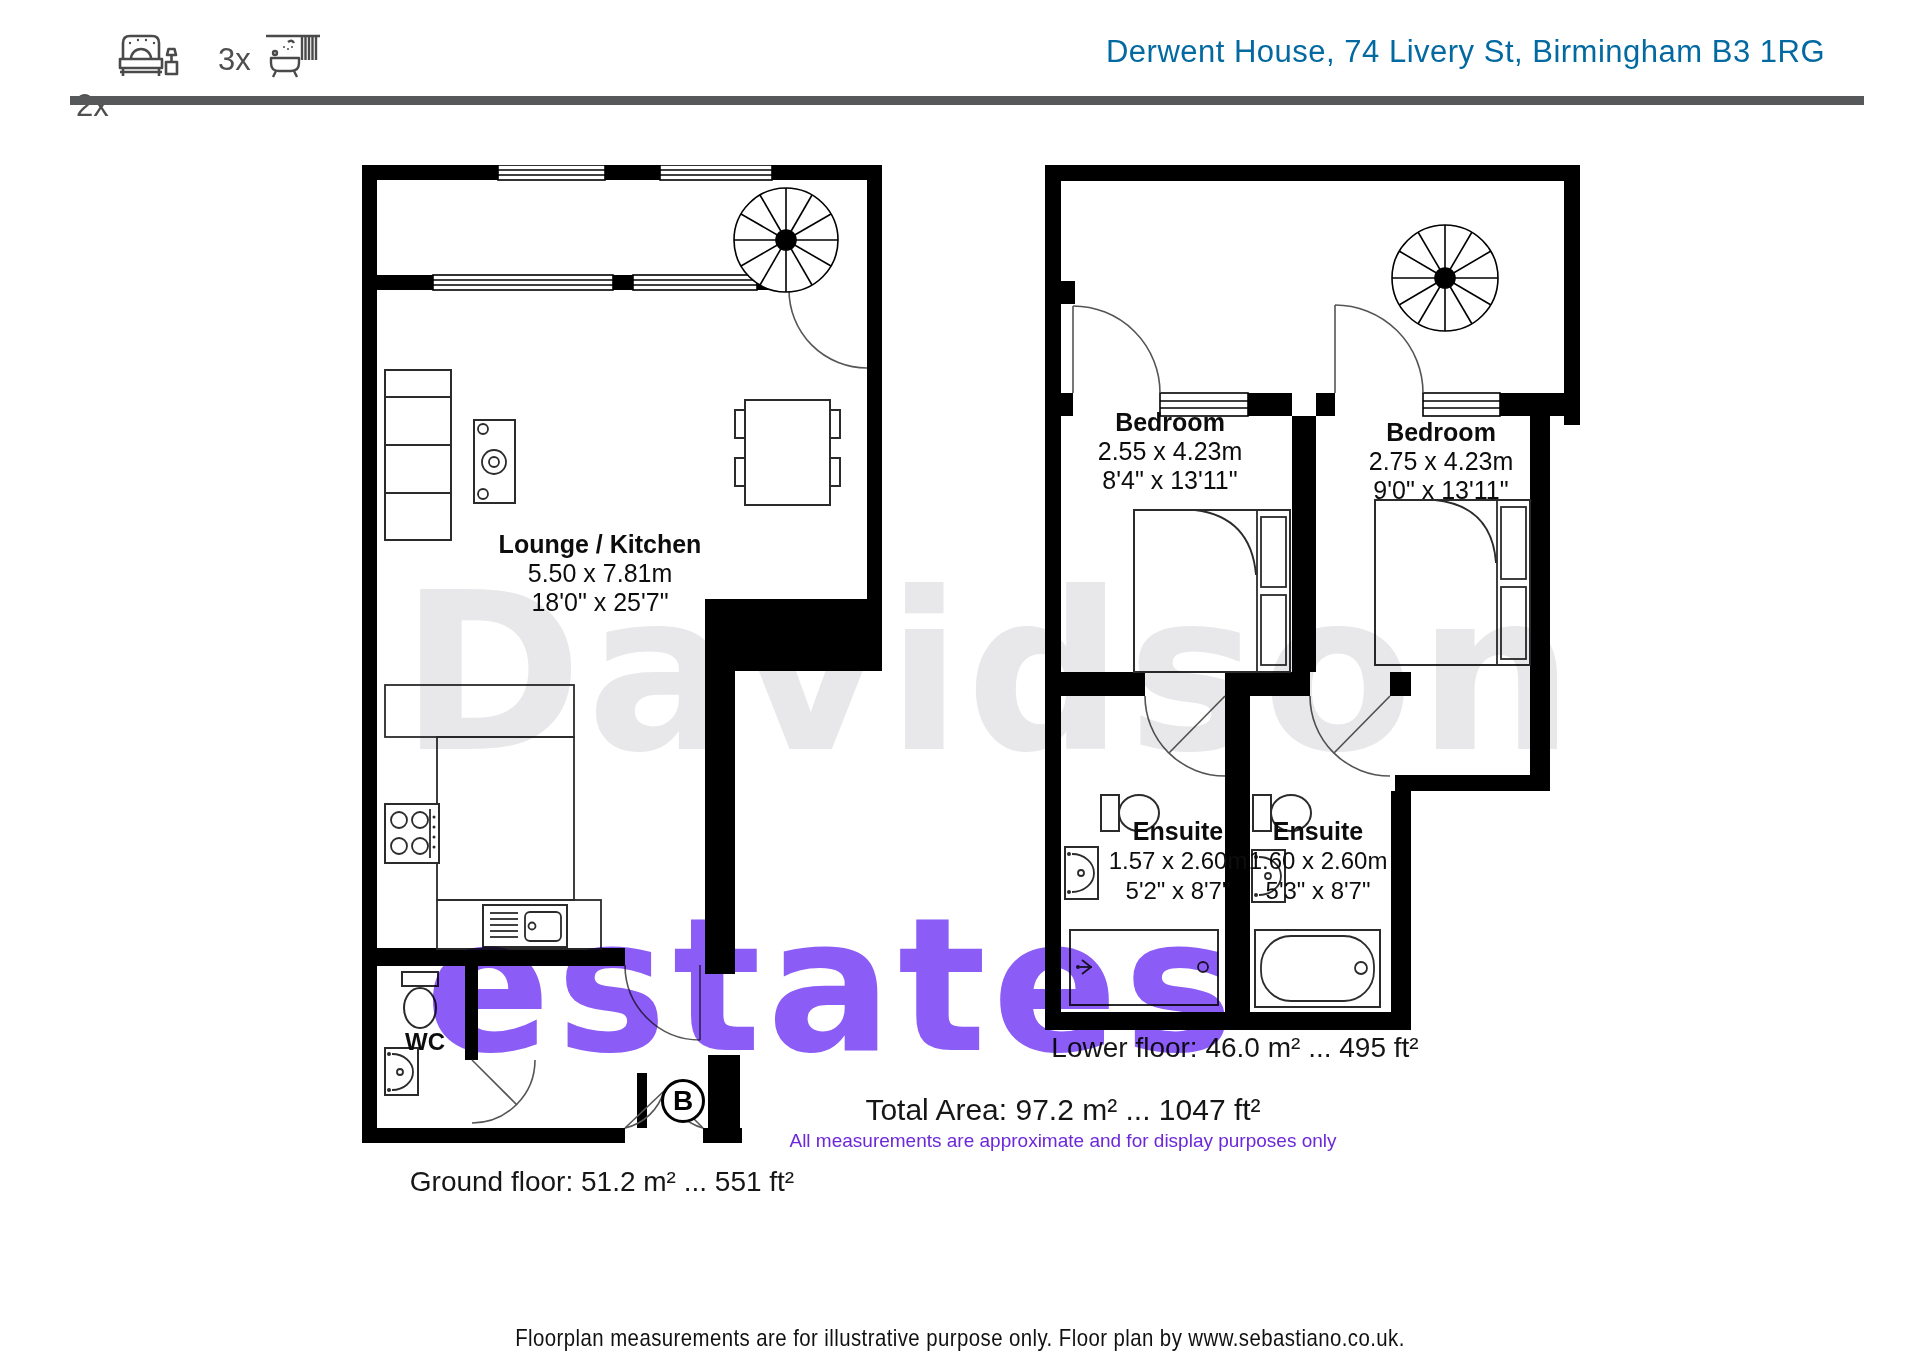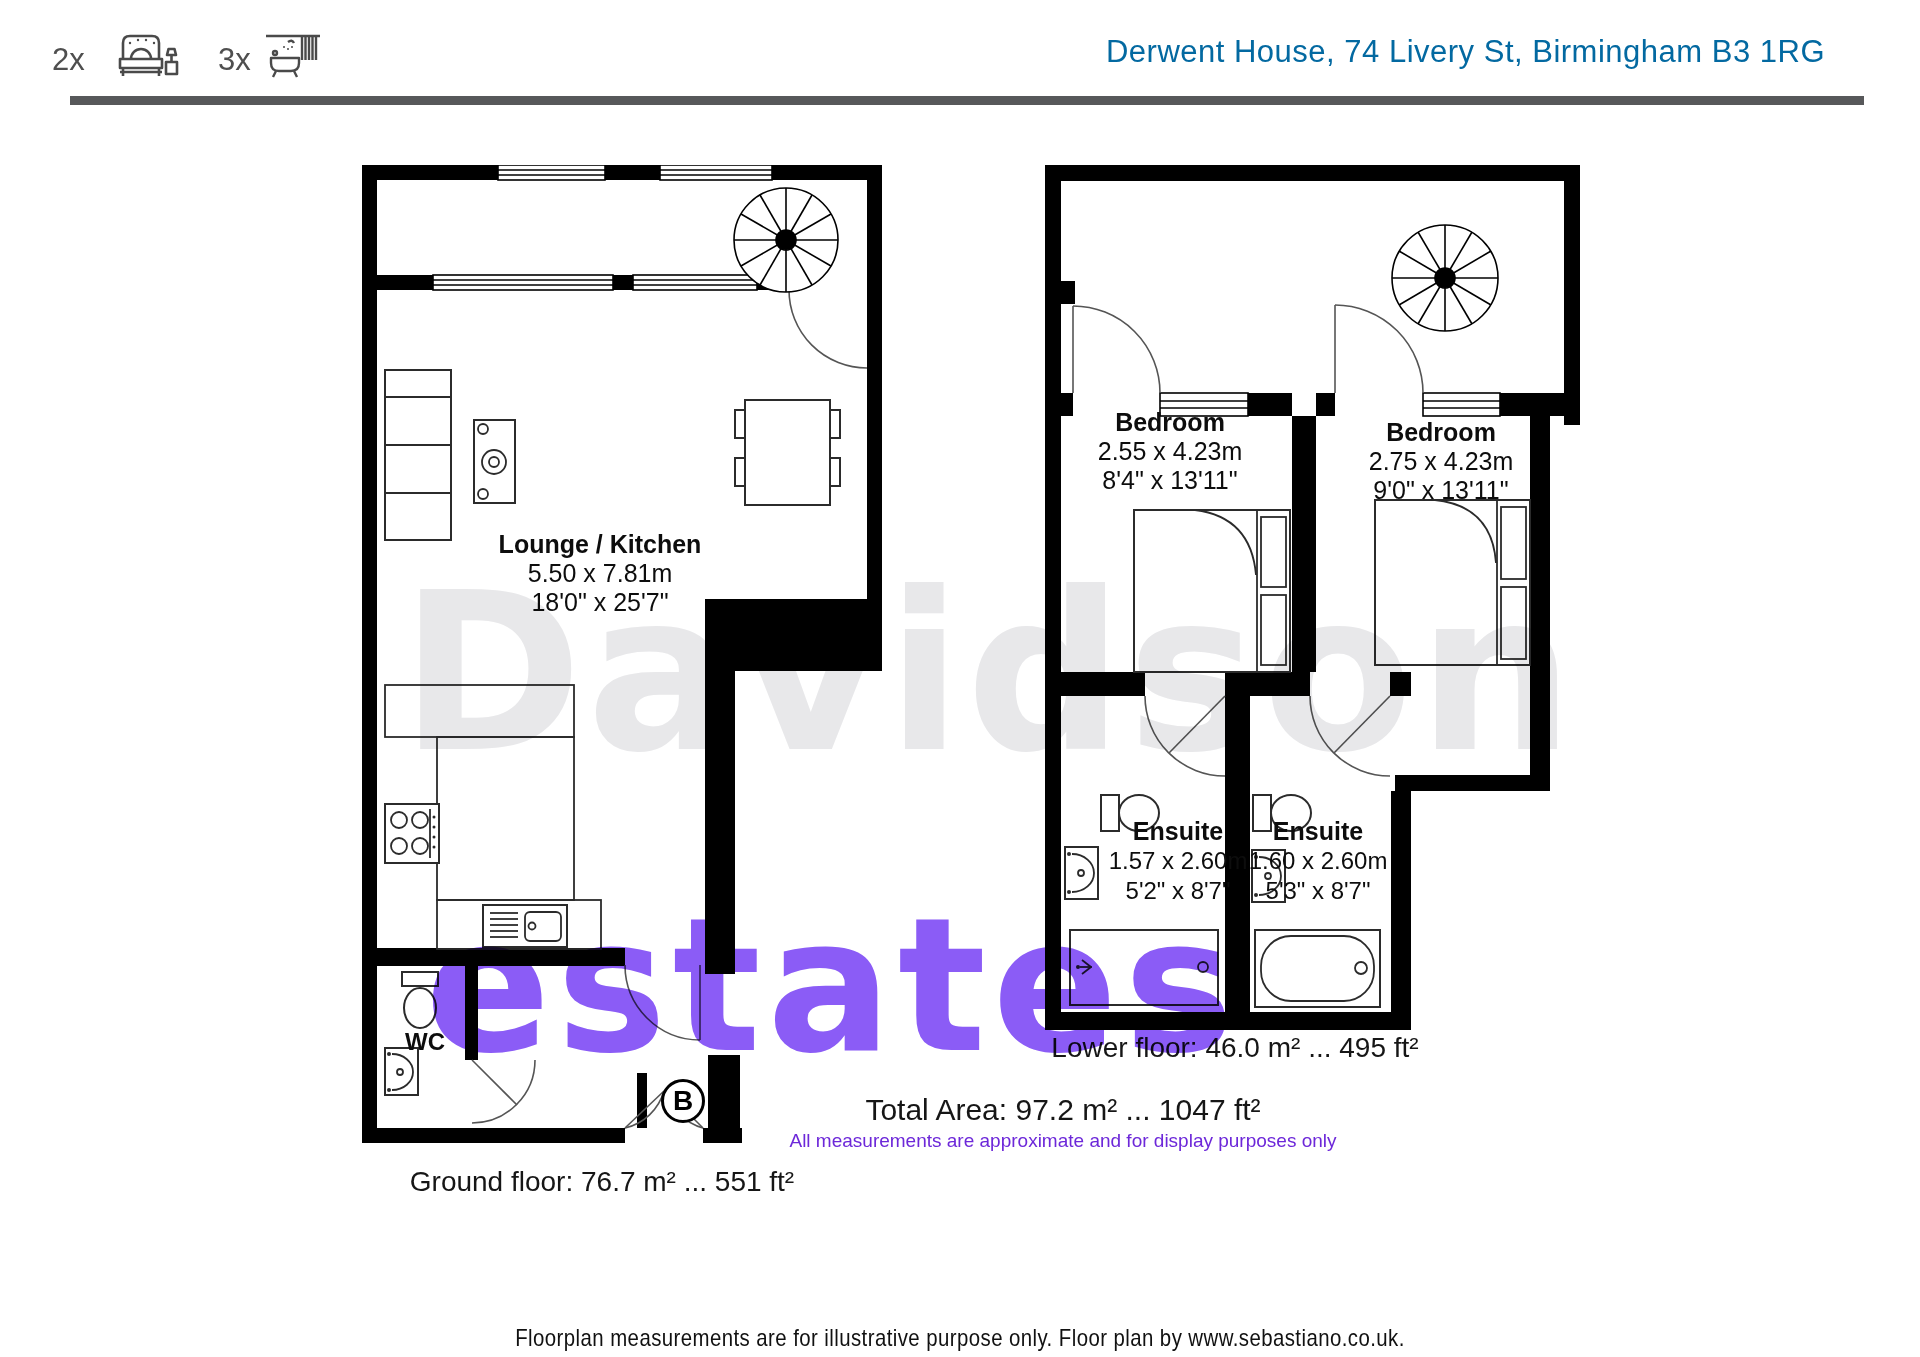--- a/index.html
+++ b/index.html
@@ -42,21 +42,21 @@
   .furn{fill:#fff;stroke:#2b2b2b;stroke-width:2;}
   .thin{fill:none;stroke:#2b2b2b;stroke-width:1.8;}
   .door{fill:none;stroke:#555;stroke-width:1.6;}
   .stair{fill:none;stroke:#000;stroke-width:1.6;}
 </style>
 </head>
 <body>
 
 <div class="canvas">
 
-  <div class="hdr-count" style="left:52px;">2x</div>
+  <div class="hdr-count" style="left:76px;margin-top:46px;">2x</div>
   <svg class="hdr-icon" style="left:116px;" width="64" height="54" viewBox="0 0 64 54">
     <g fill="none" stroke="#4a4a4a" stroke-width="2.6" stroke-linejoin="round">
       <path d="M7 30 V14 q0 -7 7 -7 h22 q7 0 7 7 v16"></path>
       <path d="M15 30 a 10 10 0 0 1 20 0"></path>
       <rect x="4" y="30" width="42" height="9"></rect>
       <path d="M4 43 h42 M7 39 v8 M43 39 v8"></path>
       <rect x="50" y="33" width="11" height="12"></rect>
       <path d="M55.5 33 v-7 M51 26 h9 l-1.5 -6 h-6 z"></path>
     </g>
     <g fill="#4a4a4a">
@@ -363,21 +363,21 @@
     <div>1.57 x 2.60m</div>
     <div>5'2" x 8'7"</div>
   </div>
 
   <div class="lbl lbl-small" style="left:1228px;top:816px;width:180px;">
     <div class="nm">Ensuite</div>
     <div>1.60 x 2.60m</div>
     <div>5'3" x 8'7"</div>
   </div>
 
-  <div class="caption" style="left:362px;top:1166px;width:480px;">Ground floor: 76.7 m² ... 551 ft²</div>
+  <div class="caption" style="left:362px;top:1166px;width:480px;">Ground floor: 51.2 m² ... 551 ft²</div>
   <div class="caption" style="left:1045px;top:1032px;width:380px;">Lower floor: 46.0 m² ... 495 ft²</div>
   <div class="total" style="left:813px;top:1093px;width:500px;">Total Area: 97.2 m² ... 1047 ft²</div>
   <div class="note" style="left:763px;top:1130px;width:600px;">All measurements are approximate and for display purposes only</div>
 
   <div class="wm wm1">Davidson</div>
   <div class="wm wm2">estates</div>
 
   <div class="footer">Floorplan measurements are for illustrative purpose only. Floor plan by www.sebastiano.co.uk.</div>
 
 </div>

